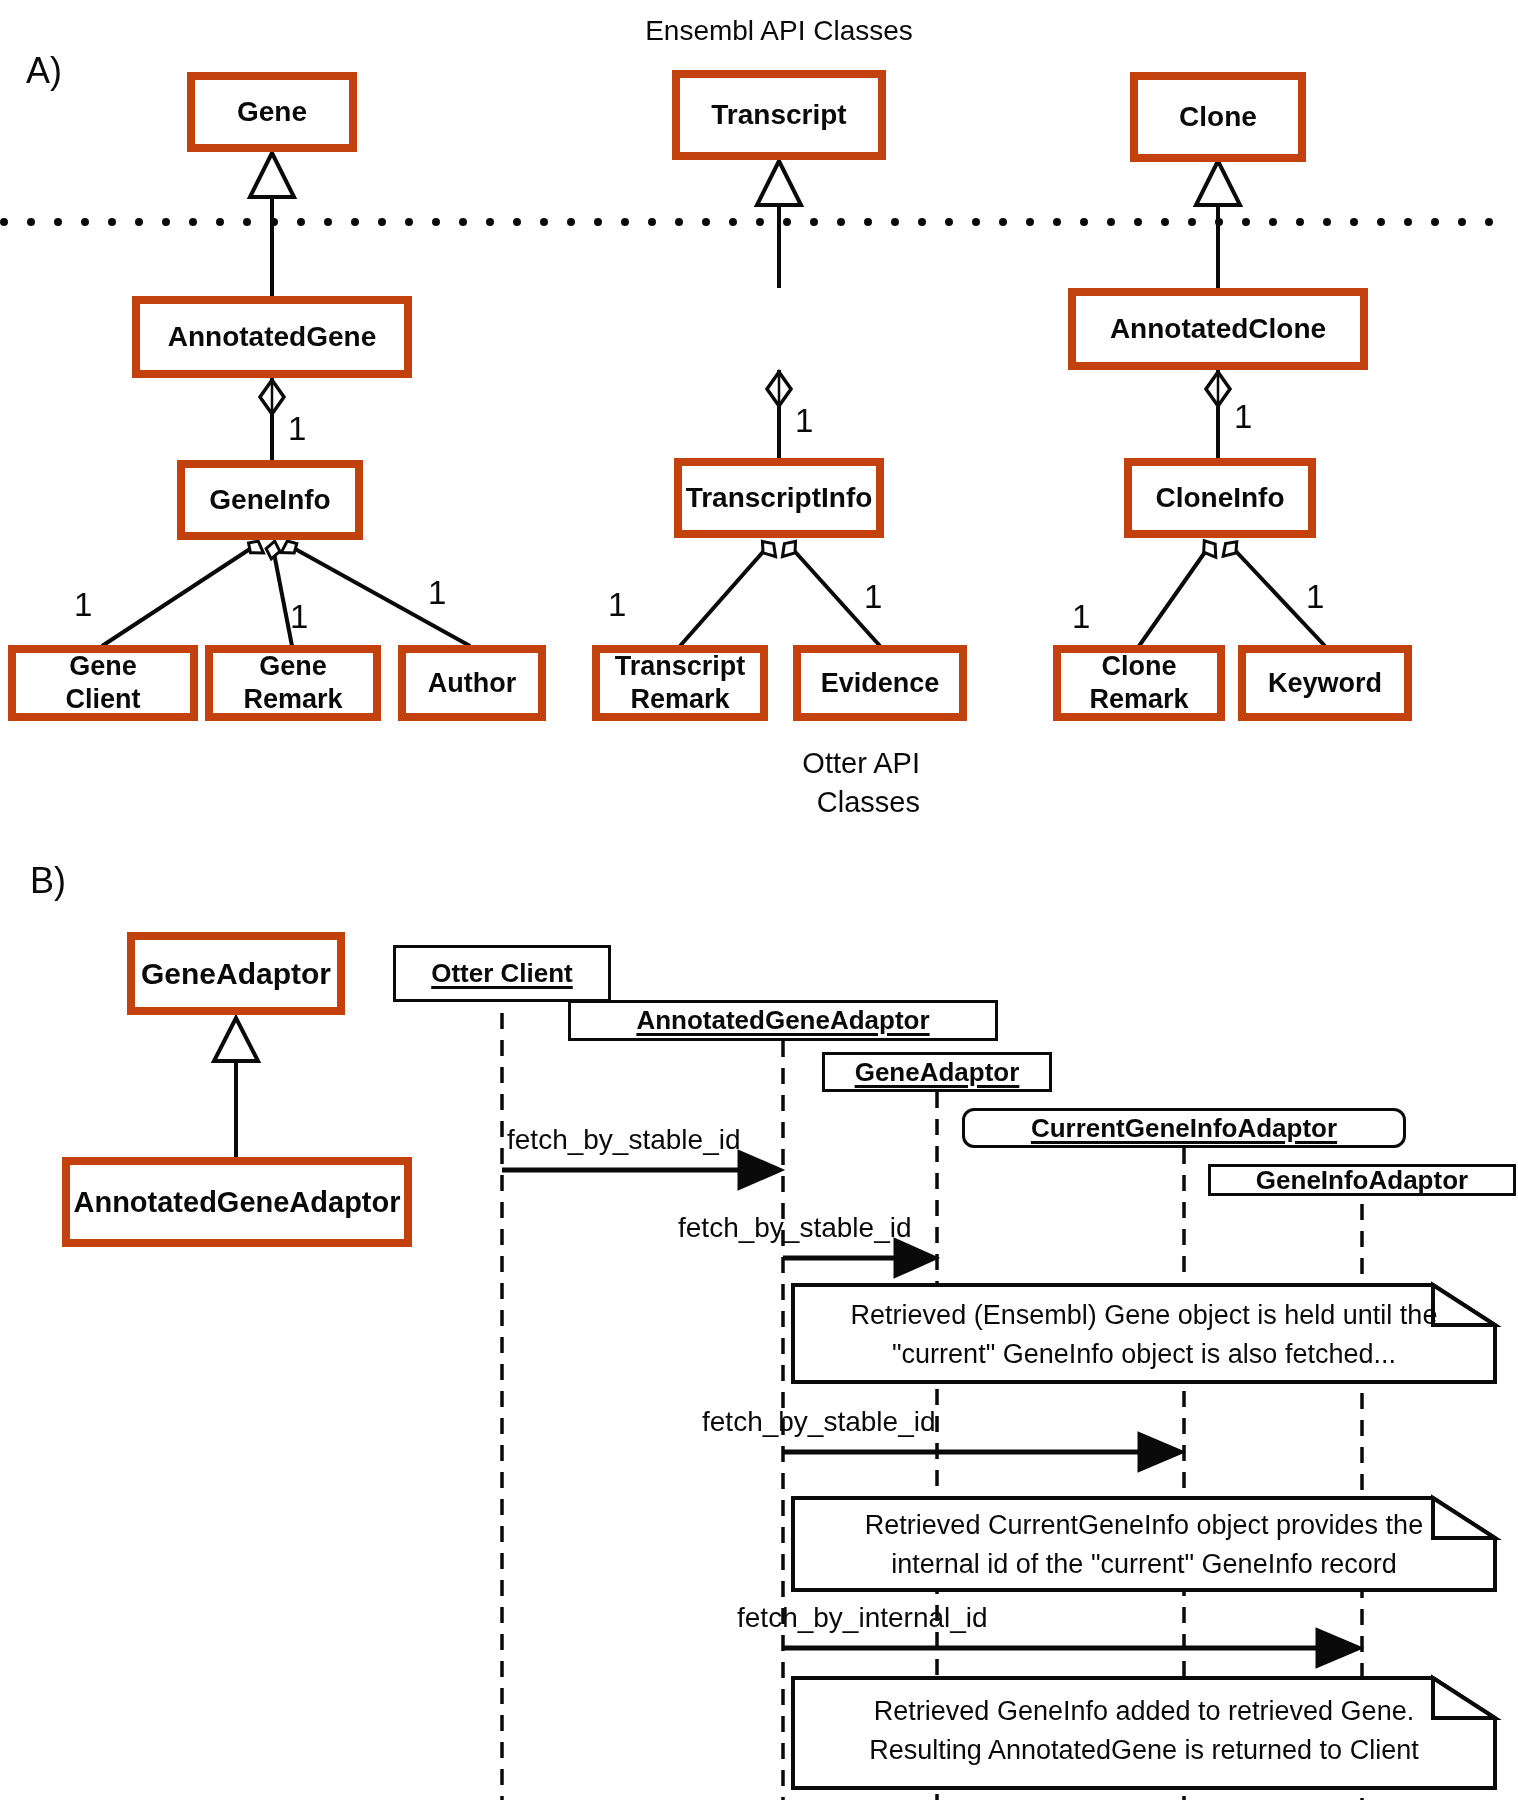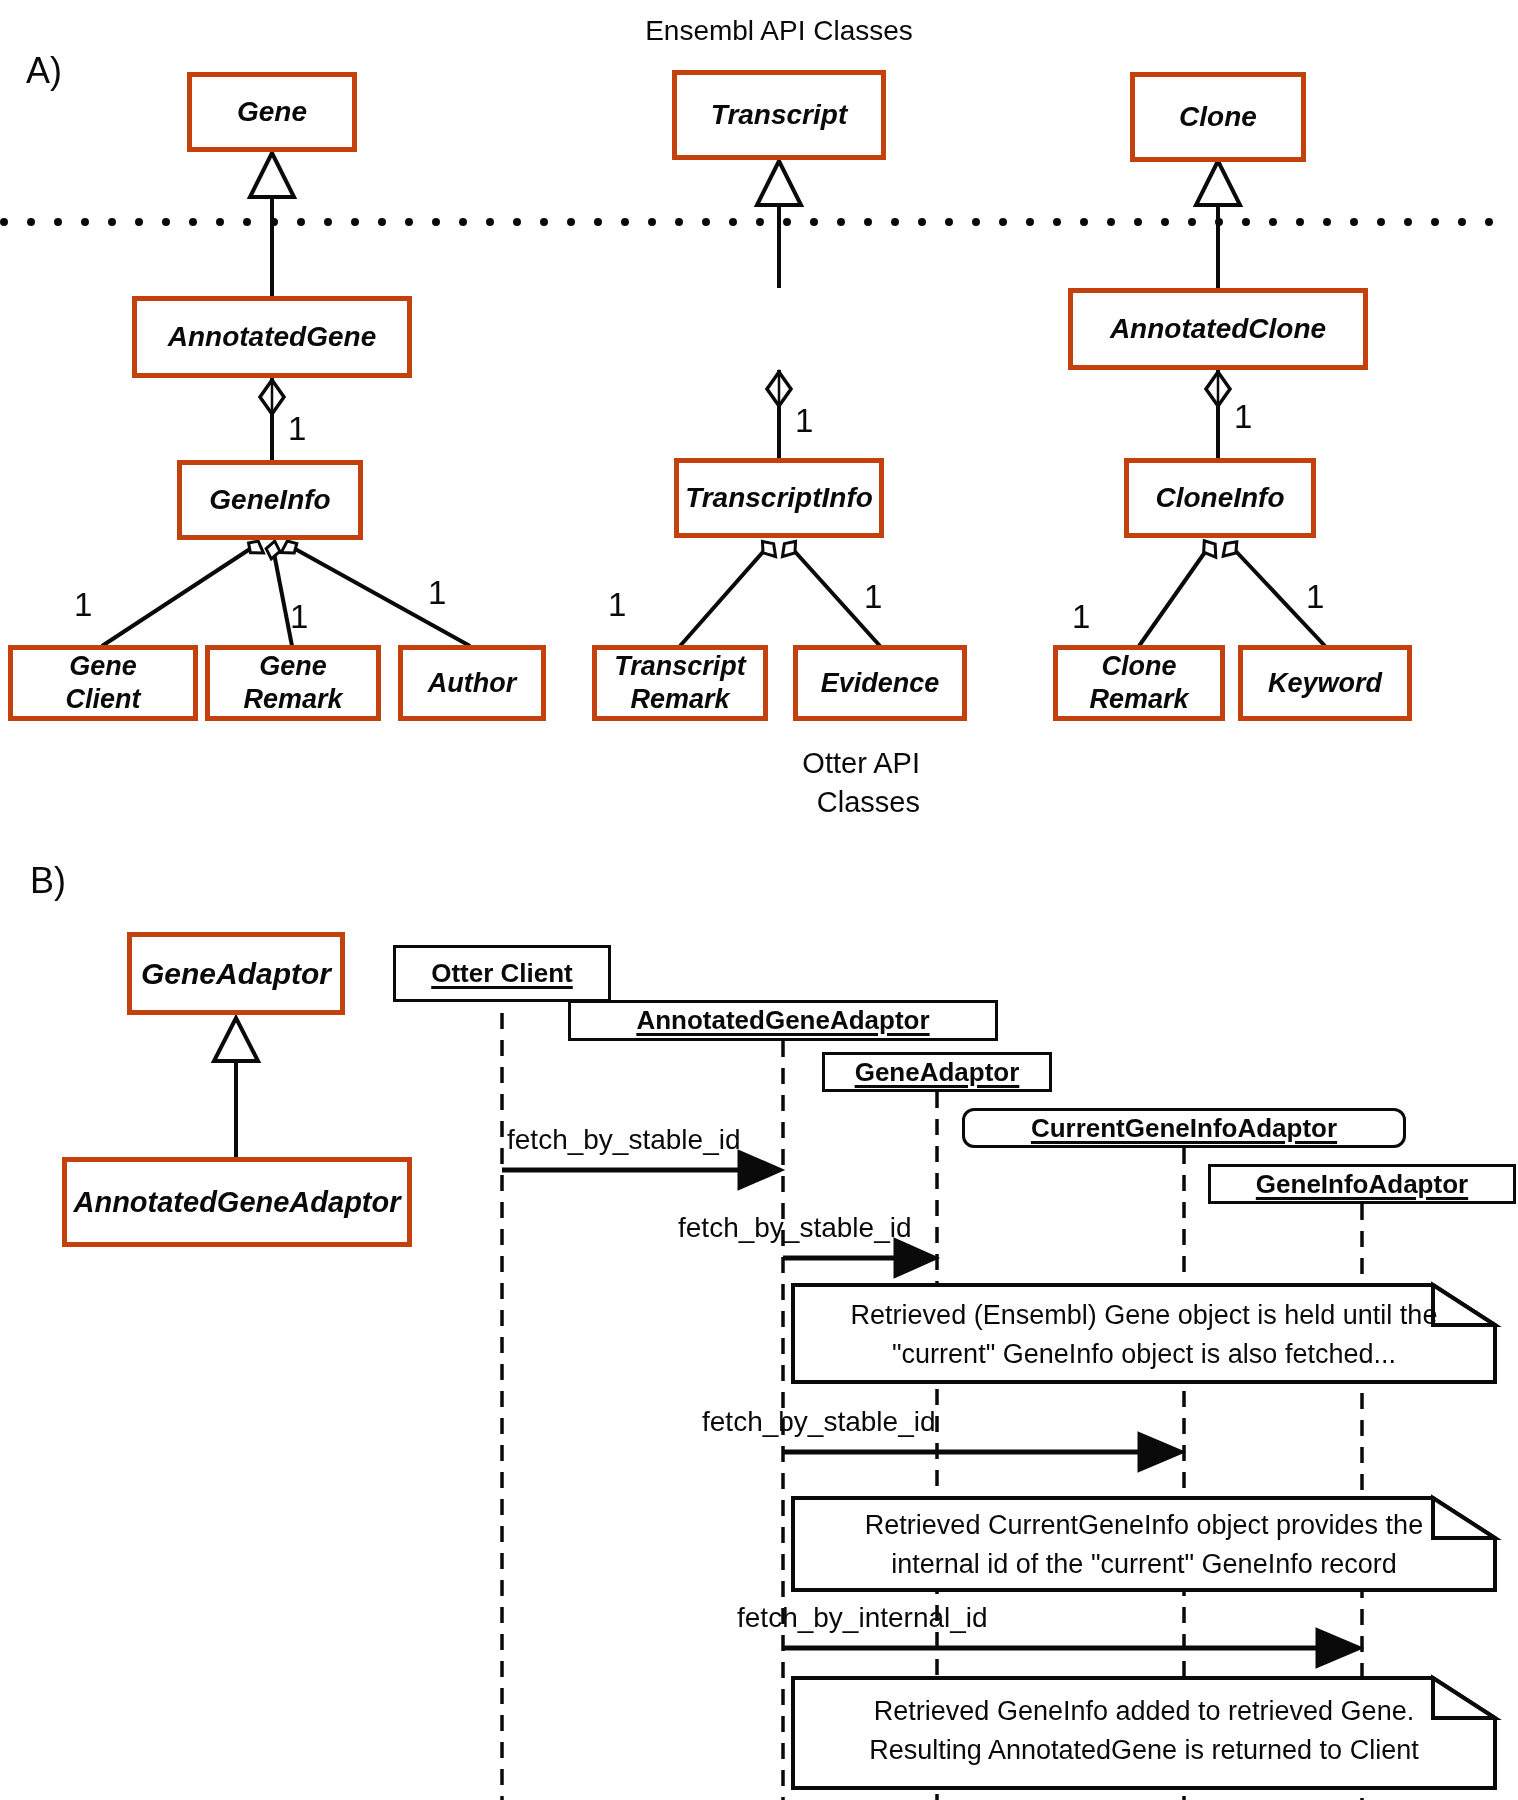--- a/index.html
+++ b/index.html
@@ -3,23 +3,23 @@
 <meta charset="utf-8">
 <style>
   html,body{margin:0;padding:0;background:#888;}
   .page{
     position:relative;width:1518px;height:1800px;background:#ffffff;
     font-family:"Liberation Sans", sans-serif;color:#0a0a0a;overflow:hidden;
     margin:0 auto;
   }
   svg.layer{position:absolute;left:0;top:0;width:1518px;height:1800px;}
   .cls-box{
-    position:absolute;border:5px solid #c2410c;background:#ffffff;
+    position:absolute;border:8px solid #c2410c;background:#ffffff;
     display:flex;flex-direction:column;align-items:center;justify-content:center;
-    font-weight:bold;text-align:center;box-sizing:border-box;font-style:italic;
+    font-weight:bold;text-align:center;box-sizing:border-box;
   }
   .cls-box .l1,.cls-box .l2{display:block;font-size:27px;line-height:33px;}
   .fs28{font-size:28px;}
   .fs30{font-size:30px;}
   .seq-head{
     position:absolute;border:3px solid #0a0a0a;background:#ffffff;
     display:flex;align-items:center;justify-content:center;
     box-sizing:border-box;
   }
   .seq-head span{
@@ -207,21 +207,21 @@
   </div>
   <div class="seq-head" style="left:568px;top:1000px;width:430px;height:41px;">
     <span>AnnotatedGeneAdaptor</span>
   </div>
   <div class="seq-head" style="left:822px;top:1052px;width:230px;height:40px;">
     <span>GeneAdaptor</span>
   </div>
   <div class="seq-head" style="left:962px;top:1108px;width:444px;height:40px;border-radius:12px;">
     <span>CurrentGeneInfoAdaptor</span>
   </div>
-  <div class="seq-head" style="left:1208px;top:1164px;width:308px;height:40px;">
+  <div class="seq-head" style="left:1208px;top:1164px;width:308px;height:32px;">
     <span>GeneInfoAdaptor</span>
   </div>
 
   <div class="msg-label" style="left:507px;top:1124px;">fetch_by_stable_id</div>
   <div class="msg-label" style="left:678px;top:1212px;">fetch_by_stable_id</div>
   <div class="msg-label" style="left:702px;top:1406px;">fetch_by_stable_id</div>
   <div class="msg-label" style="left:737px;top:1602px;">fetch_by_internal_id</div>
 
   <div class="note-text" style="left:800px;top:1296px;width:688px;">
     <span>Retrieved (Ensembl) Gene object is held until the</span><br>

